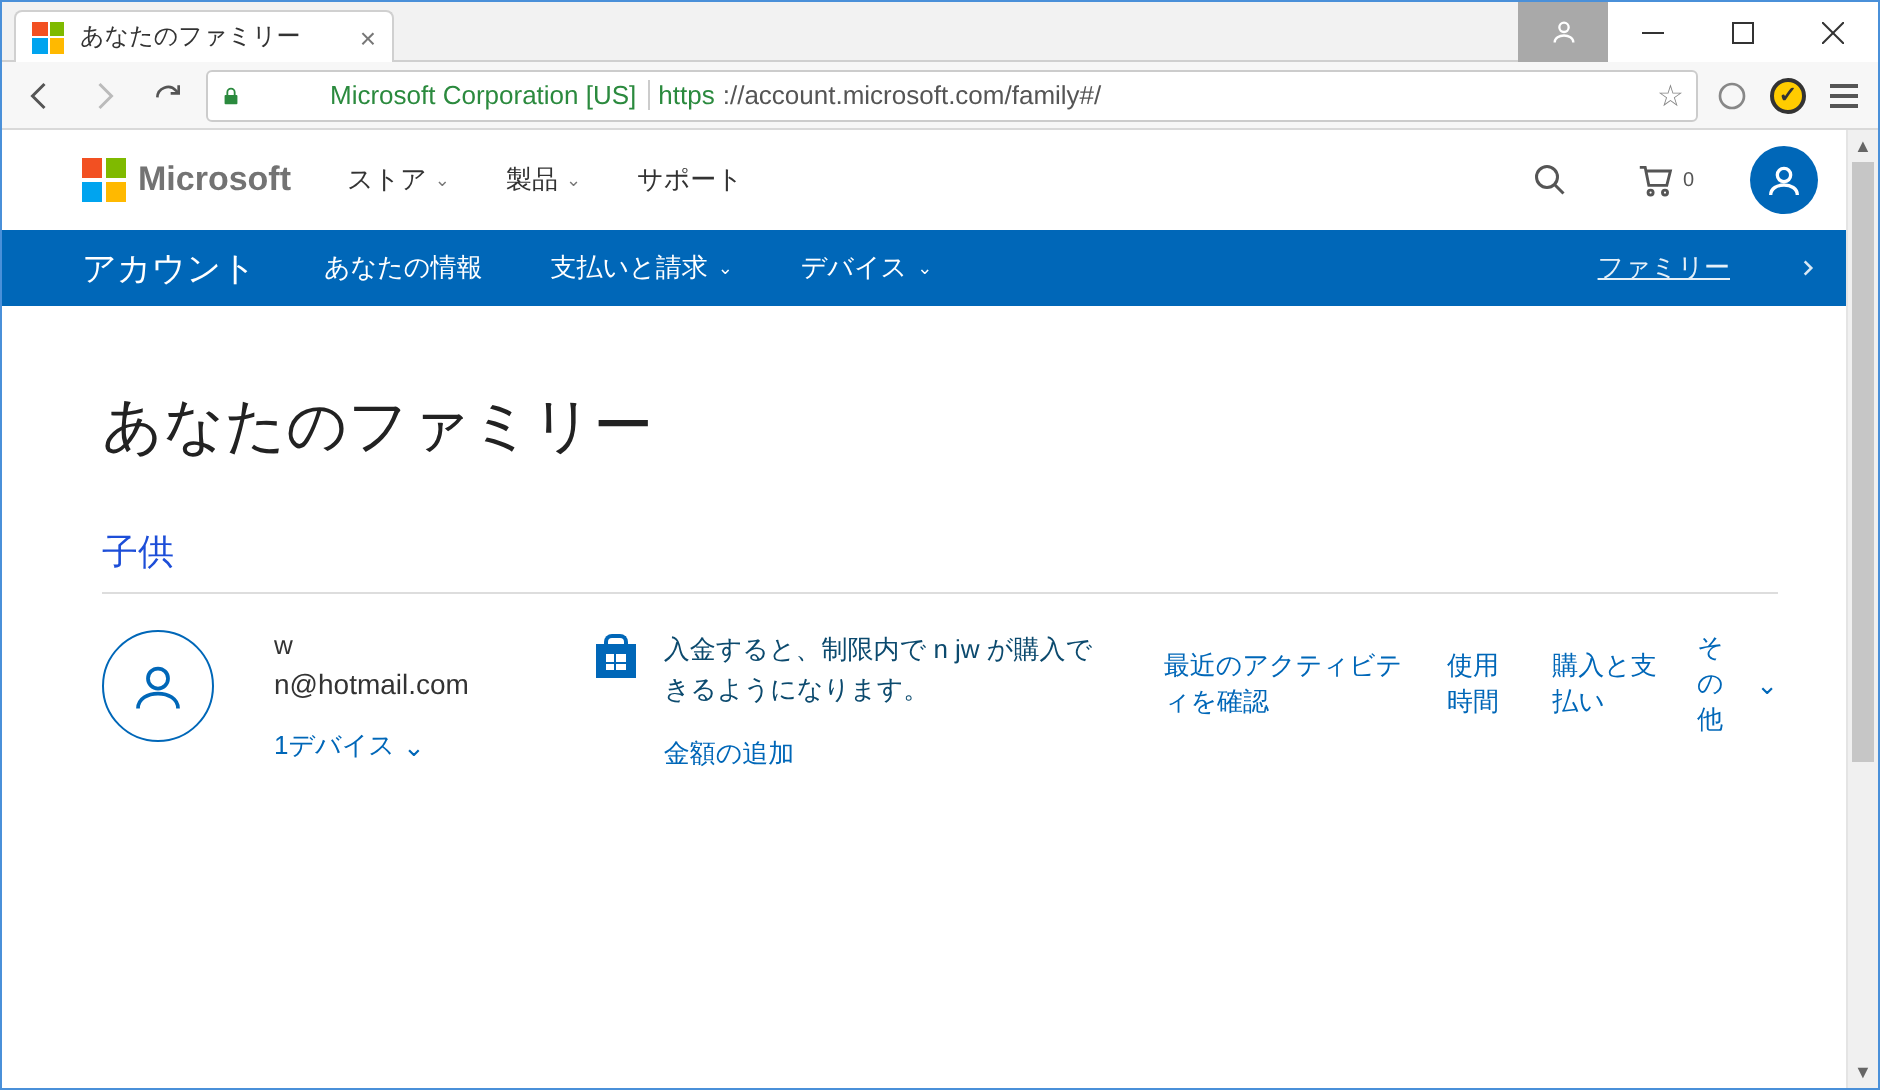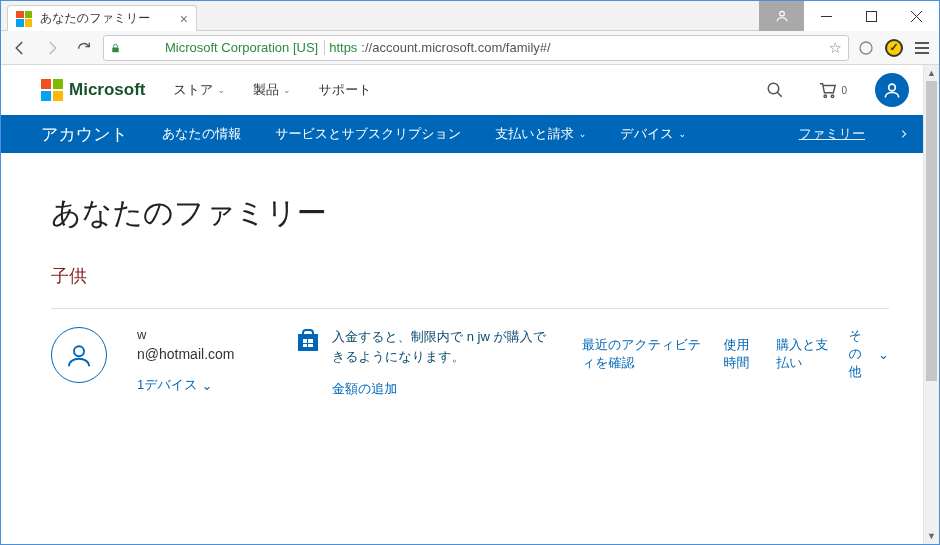--- a/index.html
+++ b/index.html
@@ -35,42 +35,42 @@
 
 
 .page { flex: 1; overflow-y: auto; position: relative; }
 .page-inner { width: 100%; }
 
 
 .ms-header { height: 50px; display: flex; align-items: center; padding: 0 30px 0 40px; gap: 28px; background: #fff; }
 .ms-logo { display: flex; align-items: center; gap: 6px; }
 .ms-logo-grid { width: 22px; height: 22px; display: grid; grid-template-columns: 1fr 1fr; grid-template-rows: 1fr 1fr; gap: 2px; }
 .ms-logo-grid span:nth-child(1){background:#f25022;} .ms-logo-grid span:nth-child(2){background:#7fba00;} .ms-logo-grid span:nth-child(3){background:#00a4ef;} .ms-logo-grid span:nth-child(4){background:#ffb900;}
-.ms-logo-text { font-size: 17px; color: #14532d; font-weight: 600; }
+.ms-logo-text { font-size: 17px; color: #737373; font-weight: 600; }
 .ms-nav-link { font-size: 13px; color: #333; display: flex; align-items: center; gap: 4px; }
 .ms-nav-link .chev { font-size: 9px; color: #777; }
 .ms-header-spacer { flex: 1; }
 .ms-header-icon { width: 28px; display: flex; justify-content: center; color: #555; }
 .cart { display: flex; align-items: center; gap: 2px; color: #555; }
 .cart-count { font-size: 10px; }
 .account-circle { width: 34px; height: 34px; border-radius: 50%; background: #0067b8; display: flex; align-items: center; justify-content: center; color: #fff; }
 
 
 .subnav { background: #0067b8; height: 38px; display: flex; align-items: center; padding: 0 30px 0 40px; gap: 34px; color: #fff; }
 .subnav-brand { font-size: 17px; font-weight: 400; }
 .subnav-link { font-size: 13px; color: #fff; display: flex; align-items: center; gap: 5px; }
 .subnav-link.active { text-decoration: underline; opacity: 0.9; }
 .subnav .chev { font-size: 9px; }
 .subnav-spacer { flex: 1; }
 .subnav-arrow { color: #fff; opacity: 0.85; font-size: 14px; }
 
 
 .content { padding: 40px 50px 20px 50px; }
 .page-title { font-size: 30px; font-weight: 400; color: #222; margin-bottom: 30px; }
-.section-title { font-size: 18px; color: #7f1d1d; margin-bottom: 20px; }
+.section-title { font-size: 18px; color: #1d4ed8; margin-bottom: 8px; }
 .divider { border: none; border-top: 1px solid #ddd; margin-bottom: 18px; }
 
 .child-row { display: flex; align-items: flex-start; gap: 30px; }
 .avatar-col { width: 60px; }
 .avatar { width: 56px; height: 56px; border-radius: 50%; border: 1px solid #0067b8; display: flex; align-items: center; justify-content: center; color: #0067b8; }
 .info-col { width: 170px; display: flex; flex-direction: column; gap: 4px; }
 .child-name { font-size: 13px; color: #333; }
 .child-email { font-size: 14px; color: #333; }
 .child-devices { font-size: 13px; color: #0067b8; display: flex; align-items: center; gap: 4px; margin-top: 10px; }
 .store-col { width: 330px; display: flex; gap: 14px; }
@@ -226,23 +226,20 @@
               <circle cx="12" cy="9" r="4"></circle>
               <path d="M4 21c0-4 4-6 8-6s8 2 8 6"></path>
             </svg>
         </span>
       </div>
 
       <div class="subnav">
         <span class="subnav-brand">アカウント</span>
         <span class="subnav-link">
             <span>あなたの情報</span>
-          </span>
-        <span class="subnav-link">
-            <span>サービスとサブスクリプション</span>
           </span>
         <span class="subnav-link">
             <span>支払いと請求</span>
             <span class="chev">⌄</span>
           </span>
         <span class="subnav-link">
             <span>デバイス</span>
             <span class="chev">⌄</span>
           </span>
         <span class="subnav-spacer"></span>

